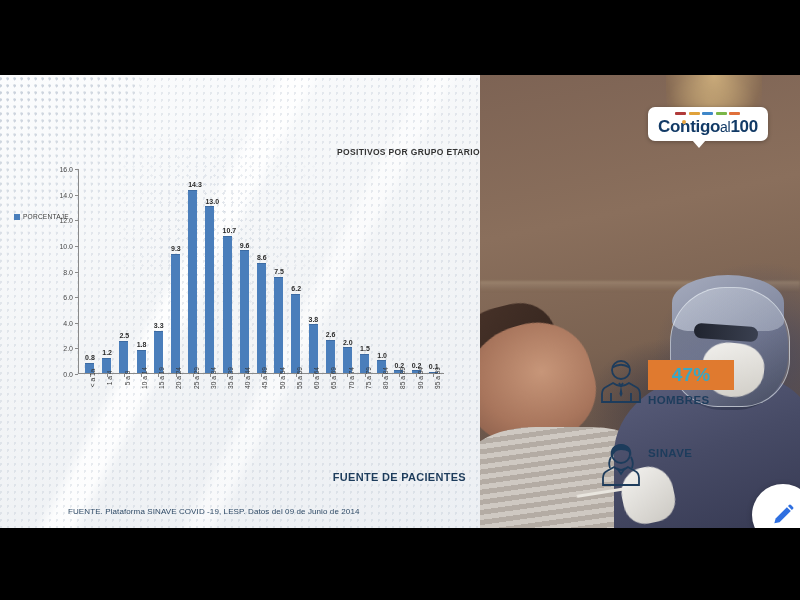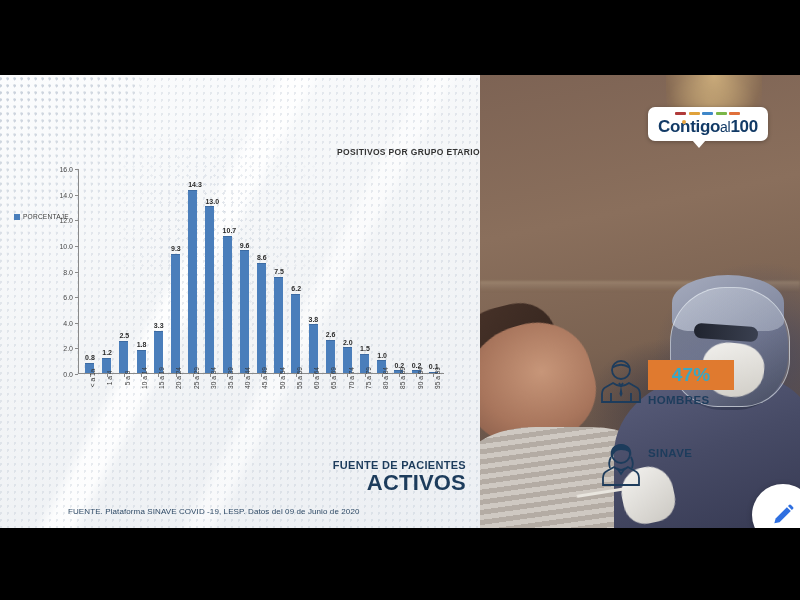--- a/index.html
+++ b/index.html
@@ -483,25 +483,24 @@
             </div>
             <div class="xl">
               <span>95 a 99</span>
             </div>
           </div>
       </div>
 
       <div id="total-strip">
         <div id="total-text">
           <div class="t1">FUENTE DE PACIENTES</div>
-          <div class="t2">ACTIVOS</div>
         </div>
       </div>
 
-      <div id="source">FUENTE. Plataforma SINAVE COVID -19, LESP. Datos del 09 de Junio de 2020</div>
+      <div id="source">FUENTE. Plataforma SINAVE COVID -19, LESP. Datos del 09 de Junio de 2014</div>
     </div>
 
     <div id="right">
       <div class="photo">
         <div class="wall-line"></div>
         <div class="chandelier"></div>
         <div class="chandelier-ball"></div>
         <div class="patient-hair"></div>
         <div class="patient-head"></div>
         <div class="patient-body"></div>

